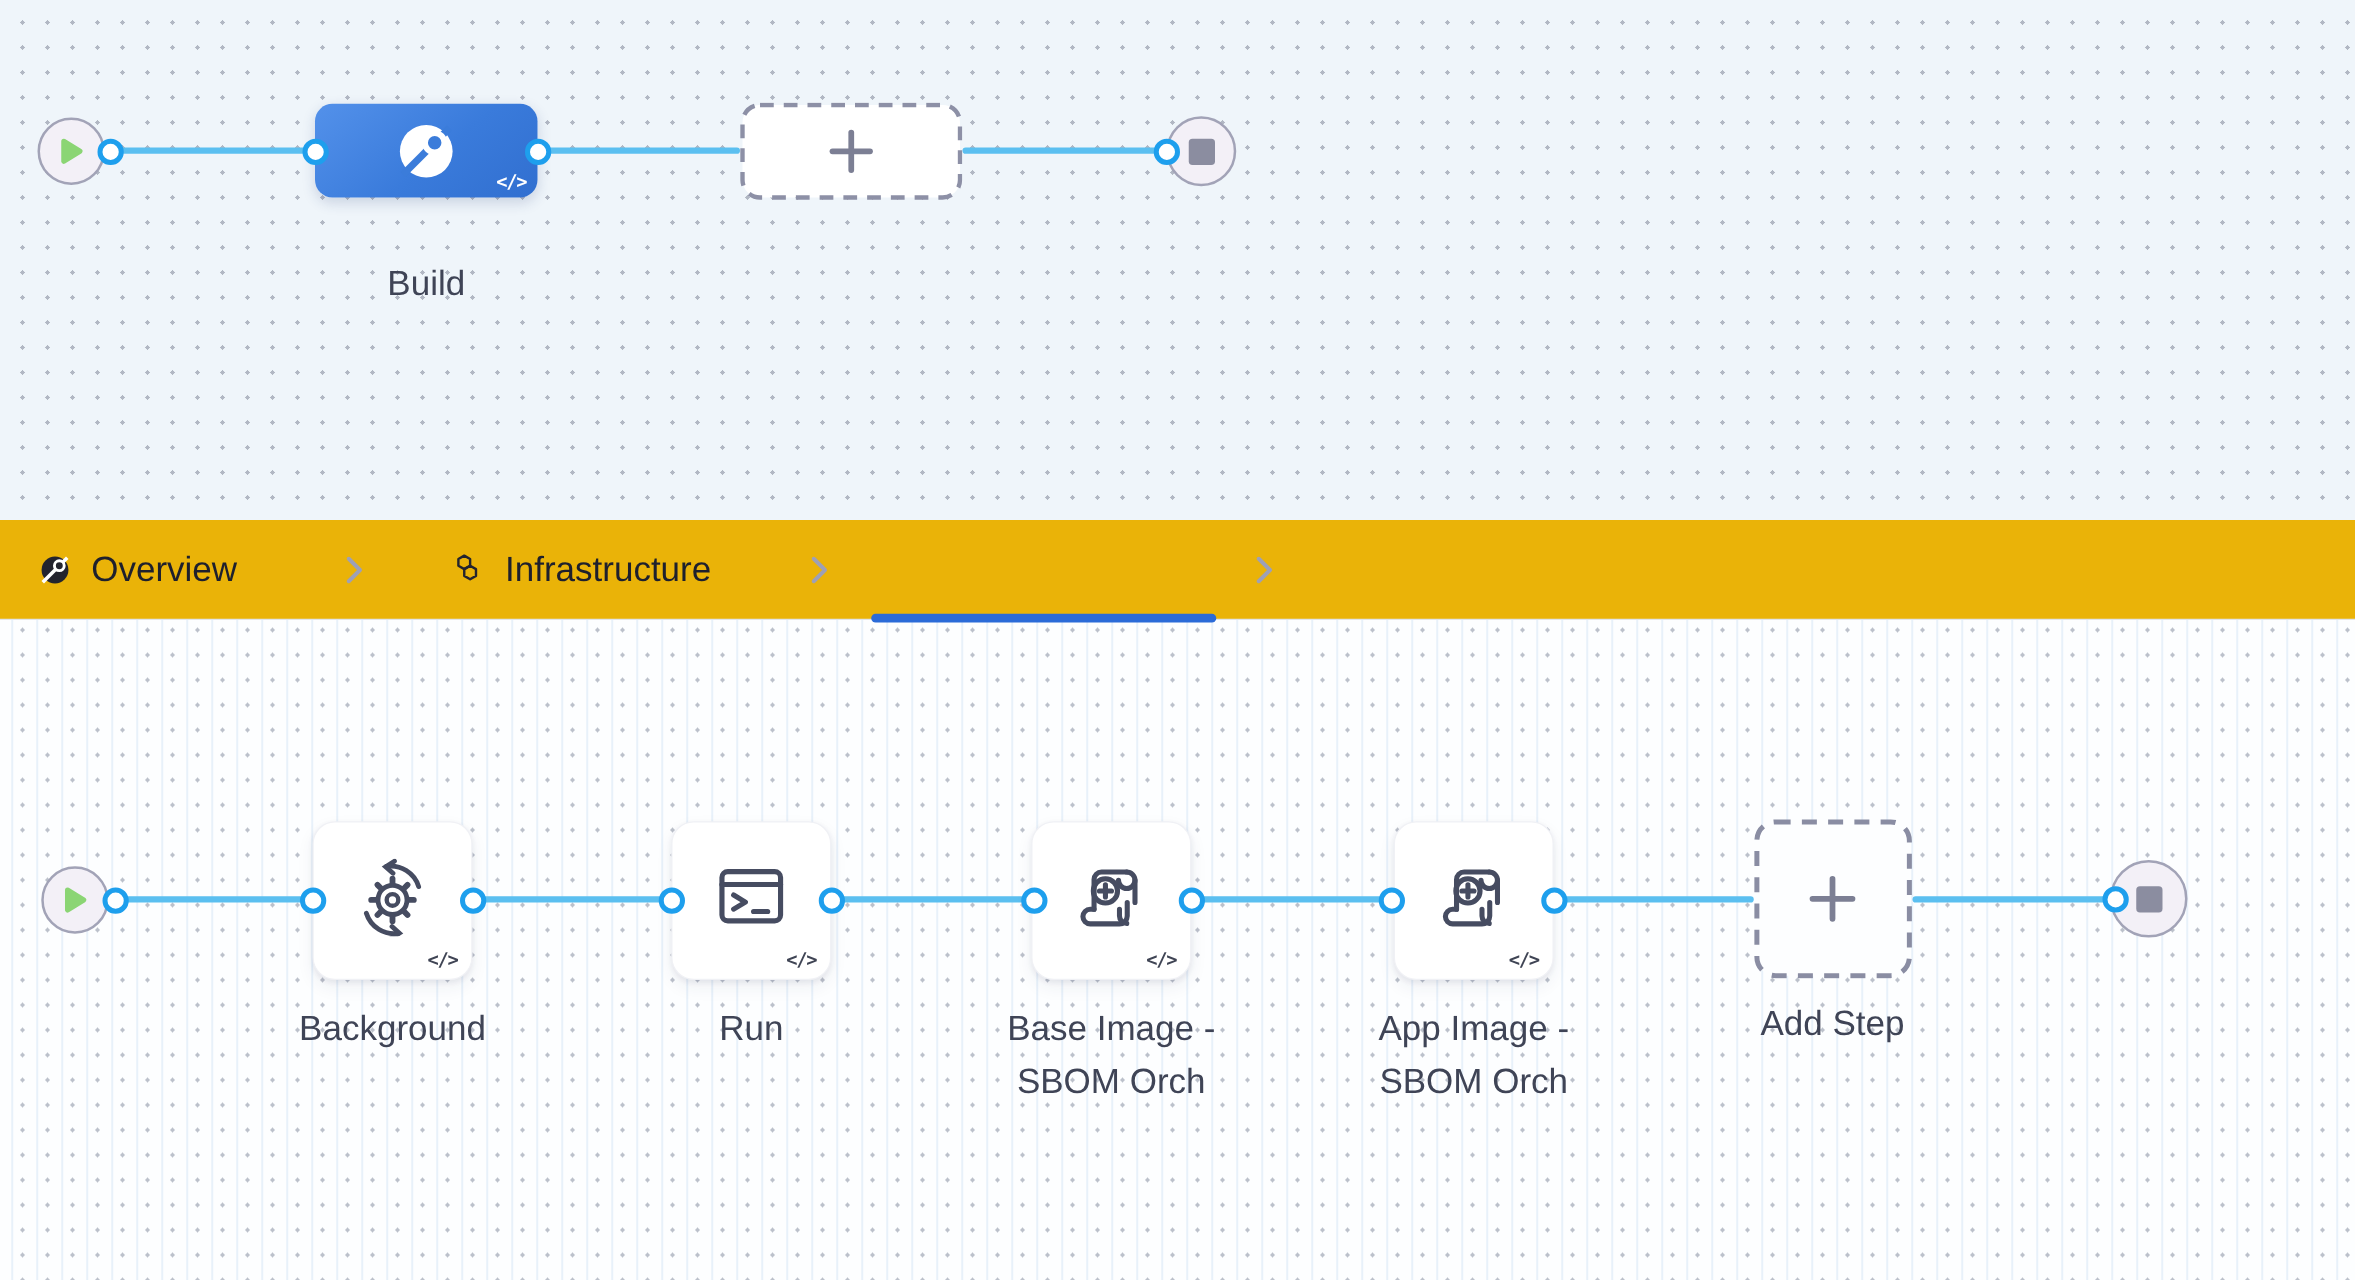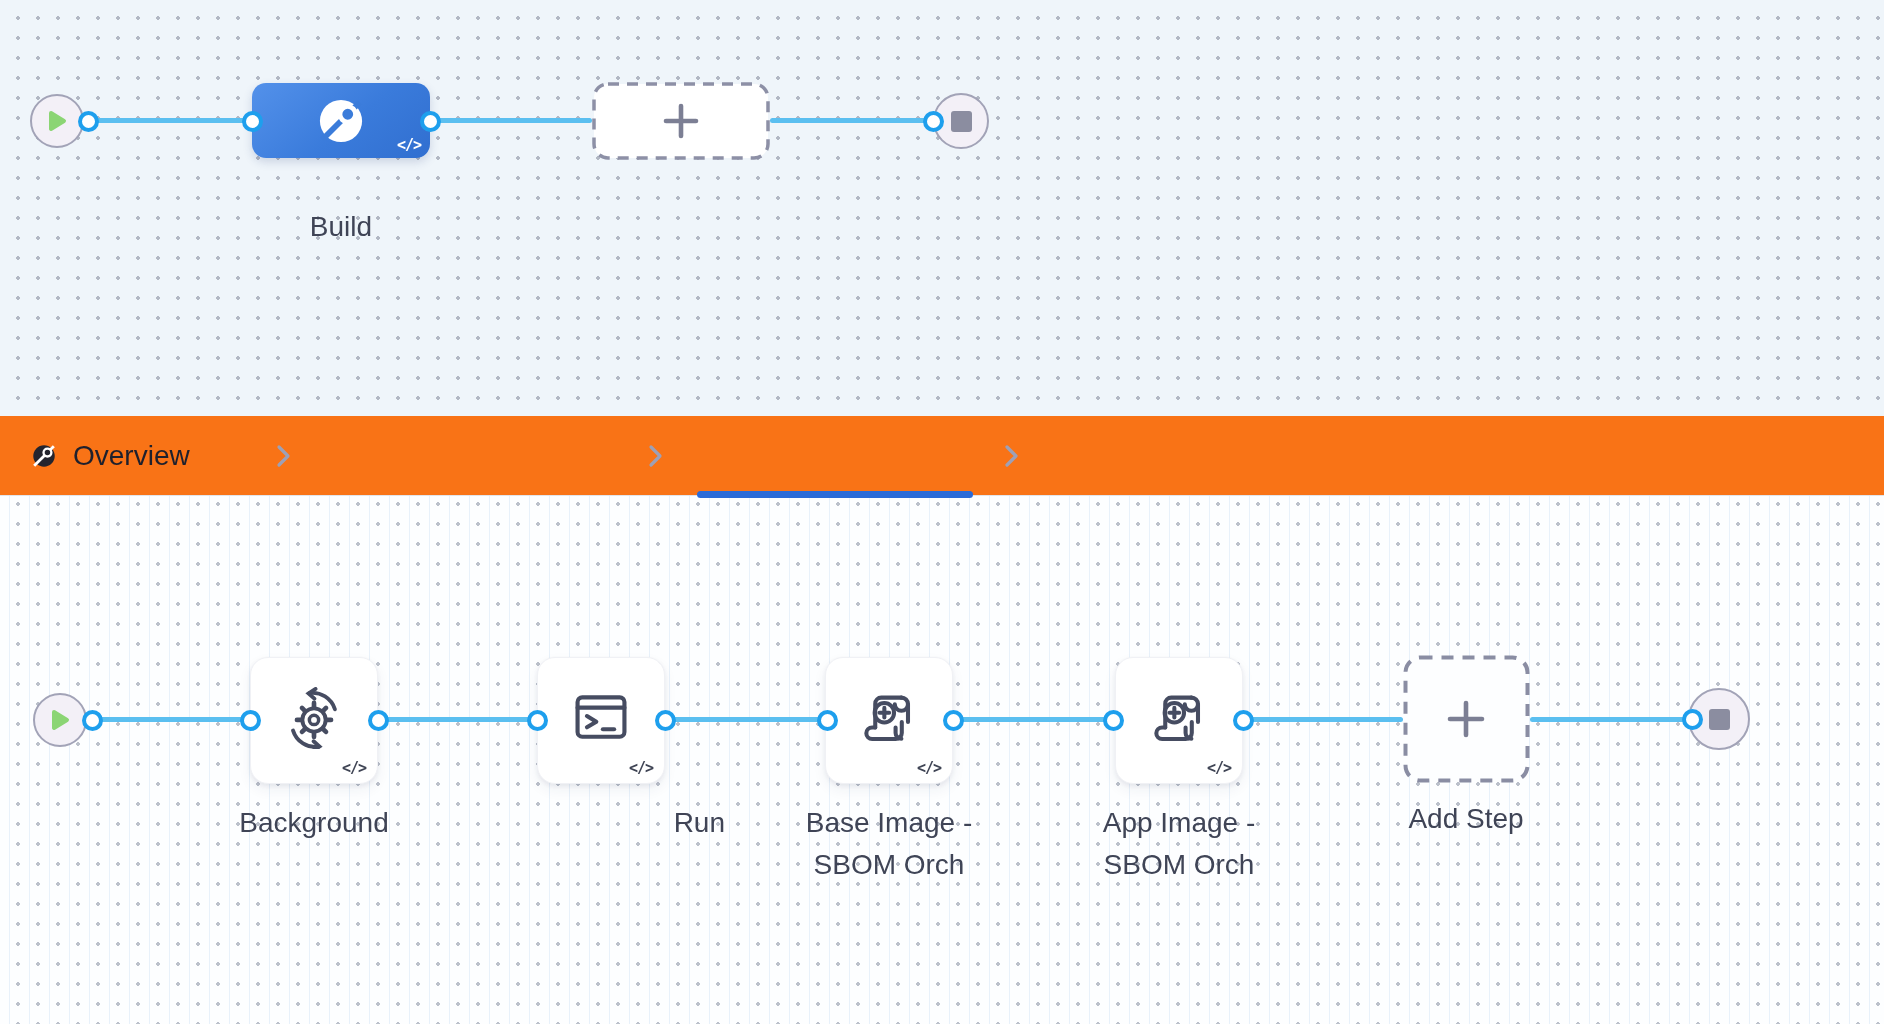--- a/index.html
+++ b/index.html
@@ -56,21 +56,21 @@
   }
   .code-badge.light{color:#fff;right:9px;bottom:4px;}
   .code-badge.dark{color:#3f4454;right:11px;bottom:6px;}
   
   .node-label{
     position:absolute;text-align:center;color:#3f4456;font-size:28px;
     line-height:42px;z-index:2;
   }
   
   #tab-bar{
-    position:absolute;left:0;top:416px;width:1884px;height:80px;background:#f97316;
+    position:absolute;left:0;top:416px;width:1884px;height:80px;background:#eab308;
     border-bottom:1px solid #e2e5ea;box-sizing:border-box;z-index:10;
   }
   .tab-item{
     position:absolute;top:0;height:100%;display:flex;align-items:center;gap:15px;
     color:#1e202d;font-size:28px;cursor:pointer;
   }
   .tab-item.active{font-weight:bold;color:#1a1c29;}
   .tab-chevron{position:absolute;top:28px;}
   #tab-underline{
     position:absolute;left:697px;bottom:-3px;width:276px;height:7px;
@@ -142,20 +142,29 @@
     </span>
     <span>Overview</span>
   </div>
 
   <span class="tab-chevron" style="left:276px;">
     <svg class="ico" width="16" height="24" viewBox="0 0 16 24">
         <path d="M3 3 L12 12 L3 21" fill="none" stroke="#9ea0b6" stroke-width="3.2" stroke-linecap="round" stroke-linejoin="round"></path>
       </svg>
   </span>
 
+  <div class="tab-item" style="left:360px;">
+    <span>
+      <svg class="ico" width="29" height="29" viewBox="0 0 30 30" fill="none" stroke="#23242e" stroke-width="2" stroke-linejoin="round">
+        <polygon points="11.8,3.6 16.65,6.4 16.65,12 11.8,14.8 6.95,12 6.95,6.4"></polygon>
+        <polygon points="16.65,12 21.5,14.8 21.5,20.4 16.65,23.2 11.8,20.4 11.8,14.8"></polygon>
+      </svg>
+    </span>
+    <span>Infrastructure</span>
+  </div>
 
   <span class="tab-chevron" style="left:648px;">
     <svg class="ico" width="16" height="24" viewBox="0 0 16 24">
         <path d="M3 3 L12 12 L3 21" fill="none" stroke="#9ea0b6" stroke-width="3.2" stroke-linecap="round" stroke-linejoin="round"></path>
       </svg>
   </span>
 
 
   <span class="tab-chevron" style="left:1004px;">
     <svg class="ico" width="16" height="24" viewBox="0 0 16 24">
@@ -273,17 +282,17 @@
   <div class="port" style="left:368px;top:214px;"></div>
   <div class="port" style="left:527px;top:214px;"></div>
   <div class="port" style="left:655px;top:214px;"></div>
   <div class="port" style="left:817px;top:214px;"></div>
   <div class="port" style="left:943px;top:214px;"></div>
   <div class="port" style="left:1103px;top:214px;"></div>
   <div class="port" style="left:1233px;top:214px;"></div>
   <div class="port" style="left:1682px;top:213px;"></div>
 
   <div class="node-label" style="left:204px;top:306px;width:220px;">Background</div>
-  <div class="node-label" style="left:505px;top:306px;width:220px;text-align:right;">Run</div>
+  <div class="node-label" style="left:491px;top:306px;width:220px;">Run</div>
   <div class="node-label" style="left:1069px;top:306px;width:220px;">App Image - SBOM Orch</div>
   <div class="node-label" style="left:779px;top:306px;width:220px;">Base Image - SBOM Orch</div>
   <div class="node-label" style="left:1356px;top:302px;width:220px;">Add Step</div>
 </div>
 
 </body></html>

